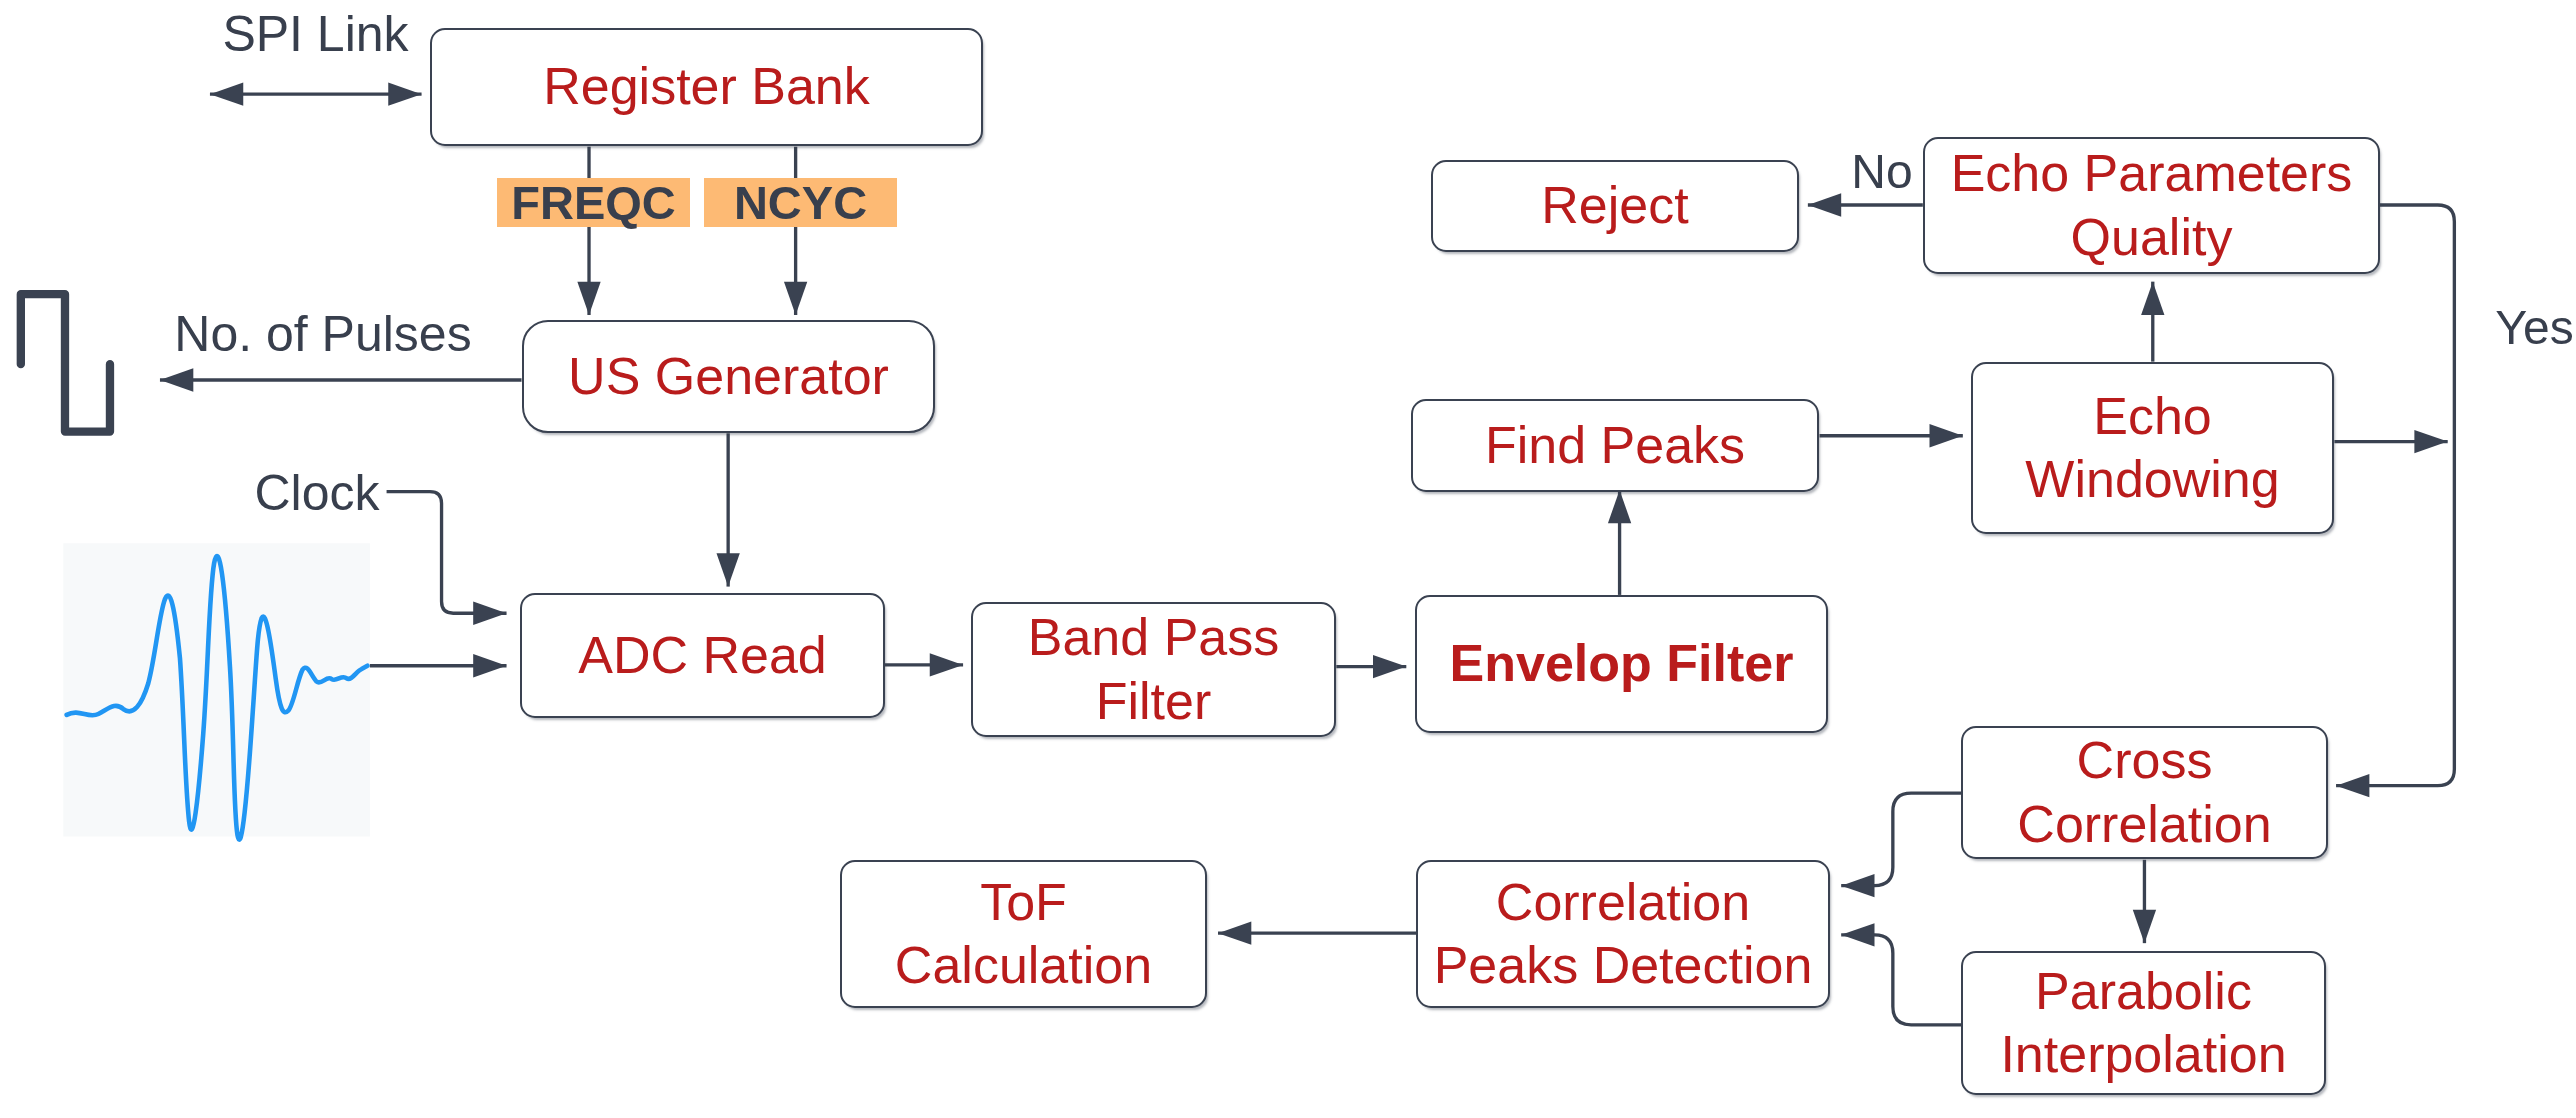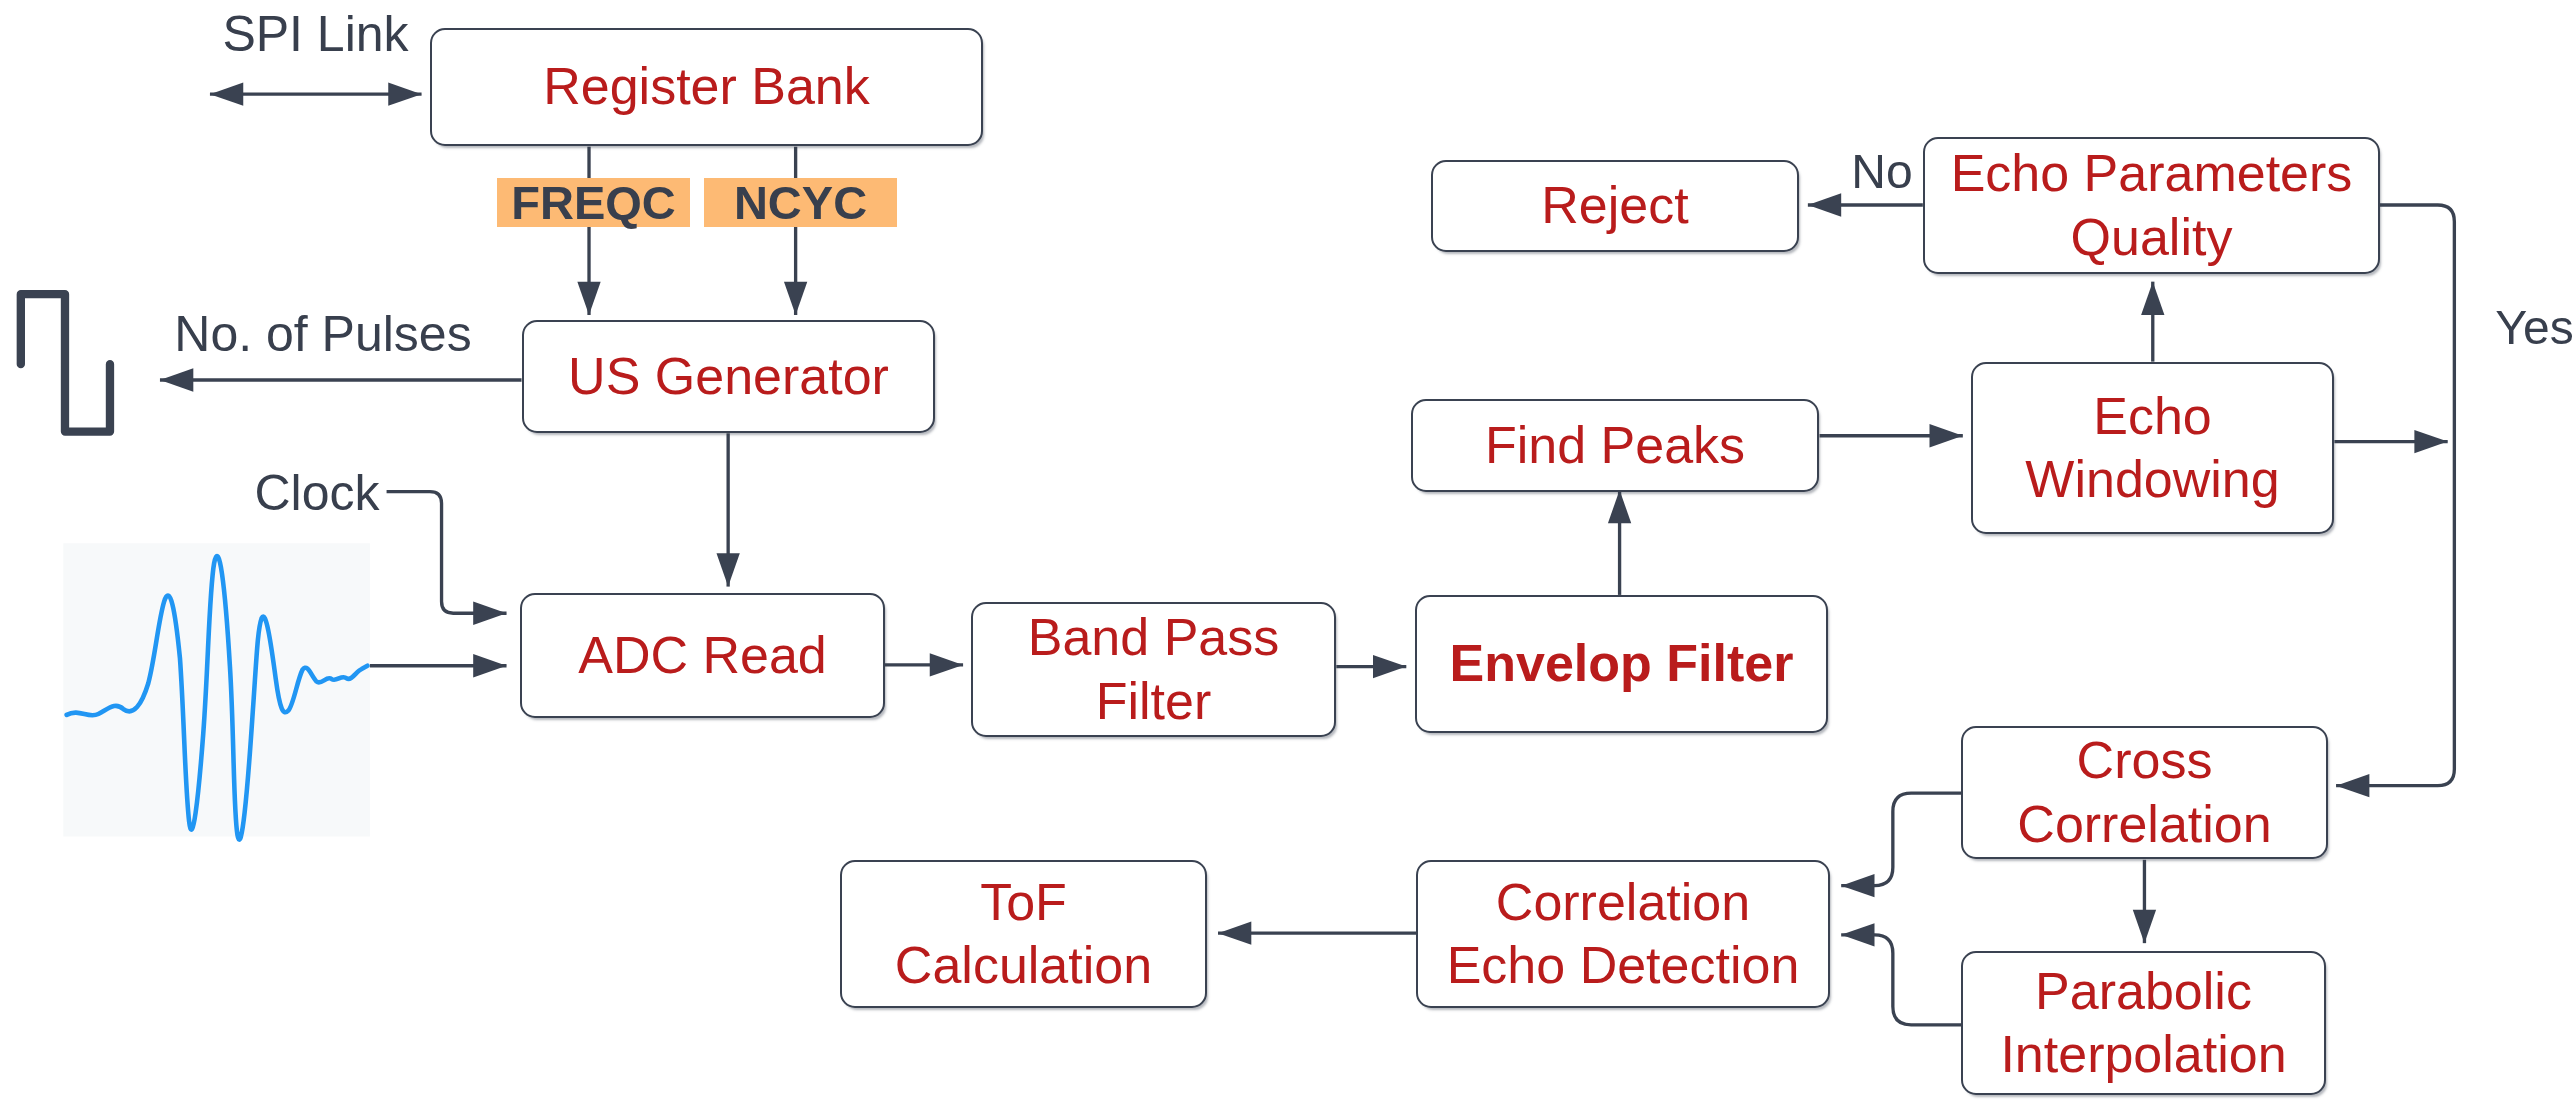--- a/index.html
+++ b/index.html
@@ -34,21 +34,21 @@
     font-size:50px;
     line-height:1.05;
     text-align:center;
     color:#383f4d;
     white-space:nowrap;
   }
   .lbl.bold{font-weight:700;font-size:47px;background:#fdba74;padding:0 5px;}
   .lbl.small{font-size:48px;}
   
   #n-register-bank{left:430px;top:28px;width:553px;height:118px;}
-  #n-us-generator{left:522px;top:320px;width:413px;height:113px;}
+  #n-us-generator{left:522px;top:320px;width:413px;height:113px;border-radius:26px;}
   #n-adc-read{left:520px;top:593px;width:365px;height:125px;}
   #n-band-pass-filter{left:971px;top:602px;width:365px;height:135px;}
   #n-envelop-filter{left:1415px;top:595px;width:413px;height:138px;font-weight:bold;}
   #n-find-peaks{left:1411px;top:399px;width:408px;height:93px;text-align:center;}
   #n-echo-windowing{left:1971px;top:362px;width:363px;height:172px;}
   #n-echo-parameters-quality{left:1923px;top:137px;width:457px;height:137px;}
   #n-reject{left:1431px;top:160px;width:368px;height:92px;}
   #n-cross-correlation{left:1961px;top:726px;width:367px;height:133px;}
   #n-parabolic-interpolation{left:1961px;top:951px;width:365px;height:144px;border-radius:15px;}
   #n-correlation-peak-detection{left:1416px;top:860px;width:414px;height:148px;}
@@ -160,21 +160,21 @@
   <div class="node" id="n-cross-correlation">
     <span class="l">Cross</span>
     <span class="l">Correlation</span>
   </div>
   <div class="node" id="n-parabolic-interpolation">
     <span class="l">Parabolic</span>
     <span class="l">Interpolation</span>
   </div>
   <div class="node" id="n-correlation-peak-detection">
     <span class="l">Correlation</span>
-    <span class="l">Echo Detection</span>
+    <span class="l">Peaks Detection</span>
   </div>
   <div class="node" id="n-tof-calculation">
     <span class="l">ToF</span>
     <span class="l">Calculation</span>
   </div>
 
   <div class="lbl" id="l-spi-link">SPI Link</div>
   <div class="lbl bold" id="l-freqc">FREQC</div>
   <div class="lbl bold" id="l-ncyc">NCYC</div>
   <div class="lbl" id="l-no-of-pulses">No. of Pulses</div>

